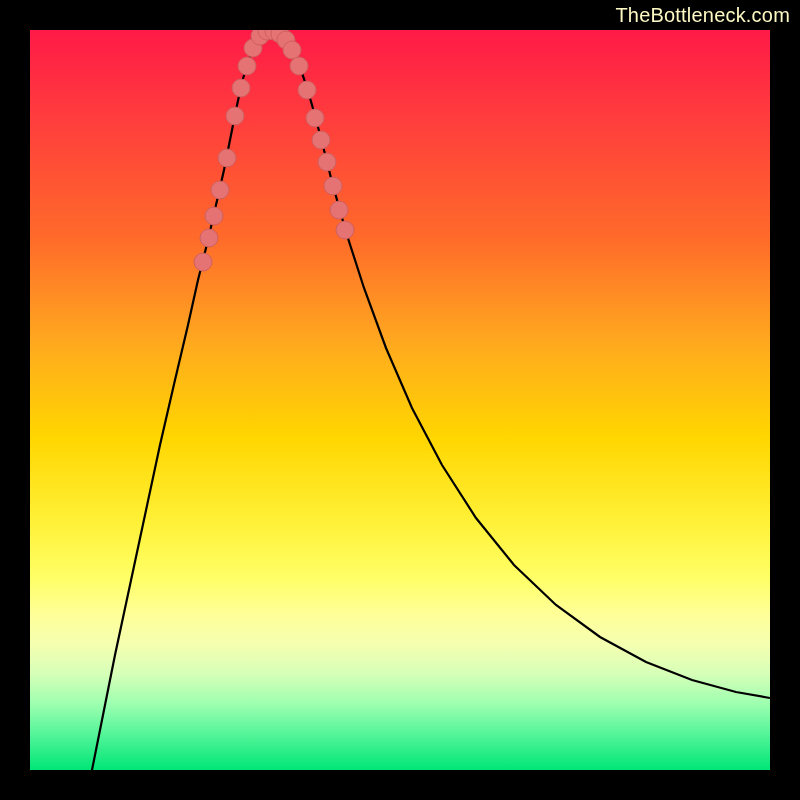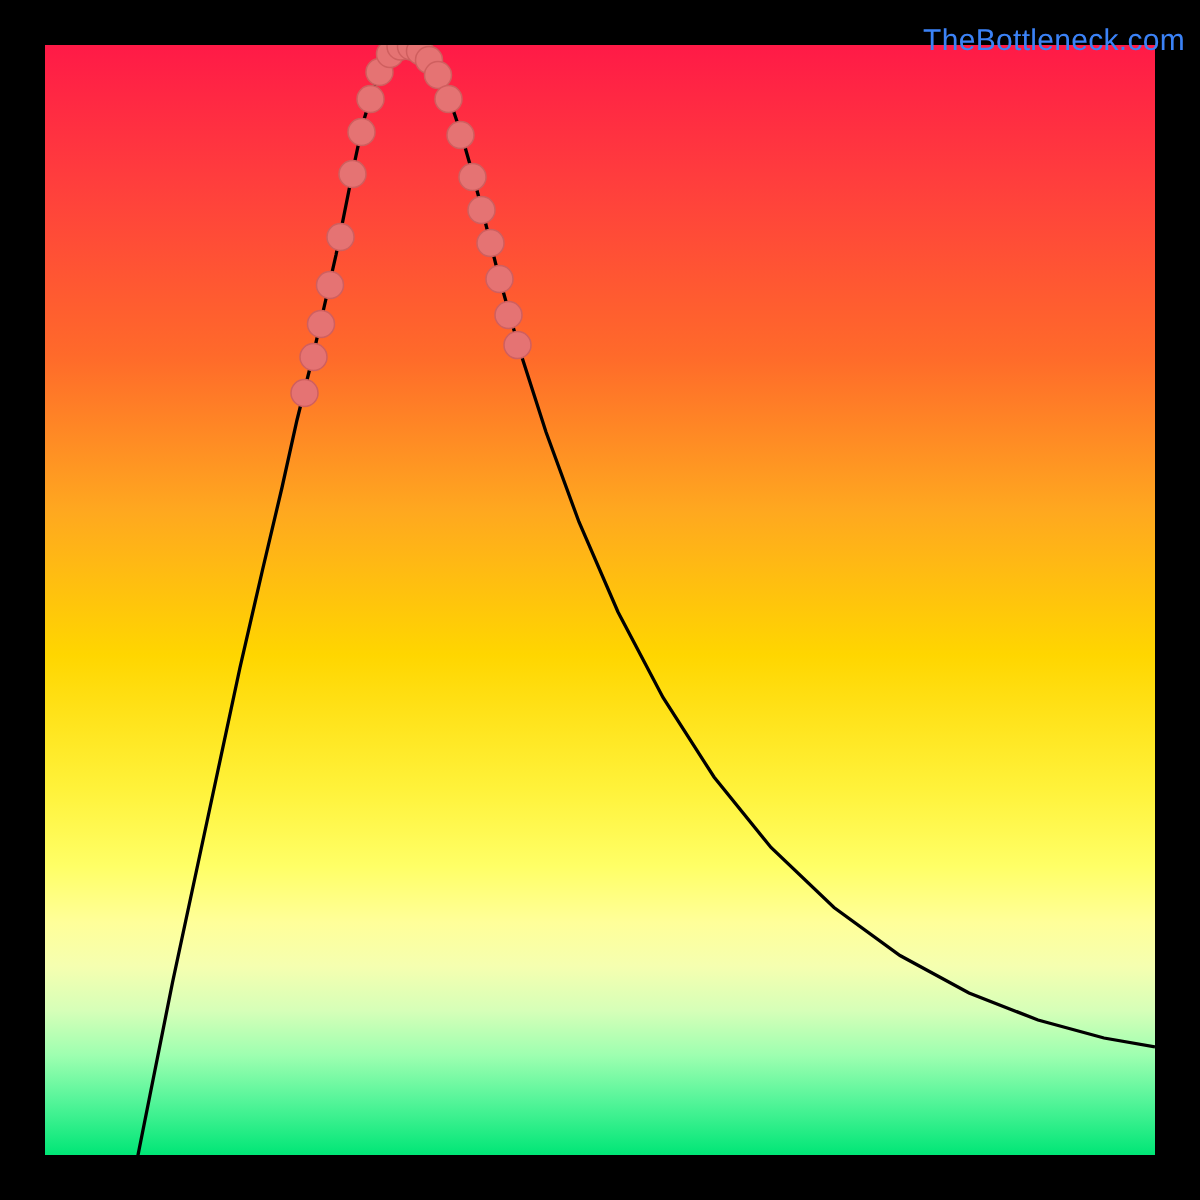--- a/index.html
+++ b/index.html
@@ -34,23 +34,23 @@
       #ffff99 79%,
       #f5ffb0 83%,
       #d6ffb8 87%,
       #9effb0 91%,
       #57f59a 95%,
       #00e676 100%
     );
   }
   .watermark {
     position: absolute;
-    top: 16px;
+    top: 4px;
     right: 10px;
-    color: #3b82f6;
+    color: #fef9c3;
     font-size: 20px;
     font-weight: 500;
     letter-spacing: 0.2px;
     z-index: 20;
   }
   svg {
     position: absolute;
     inset: 0;
     z-index: 10;
   }

